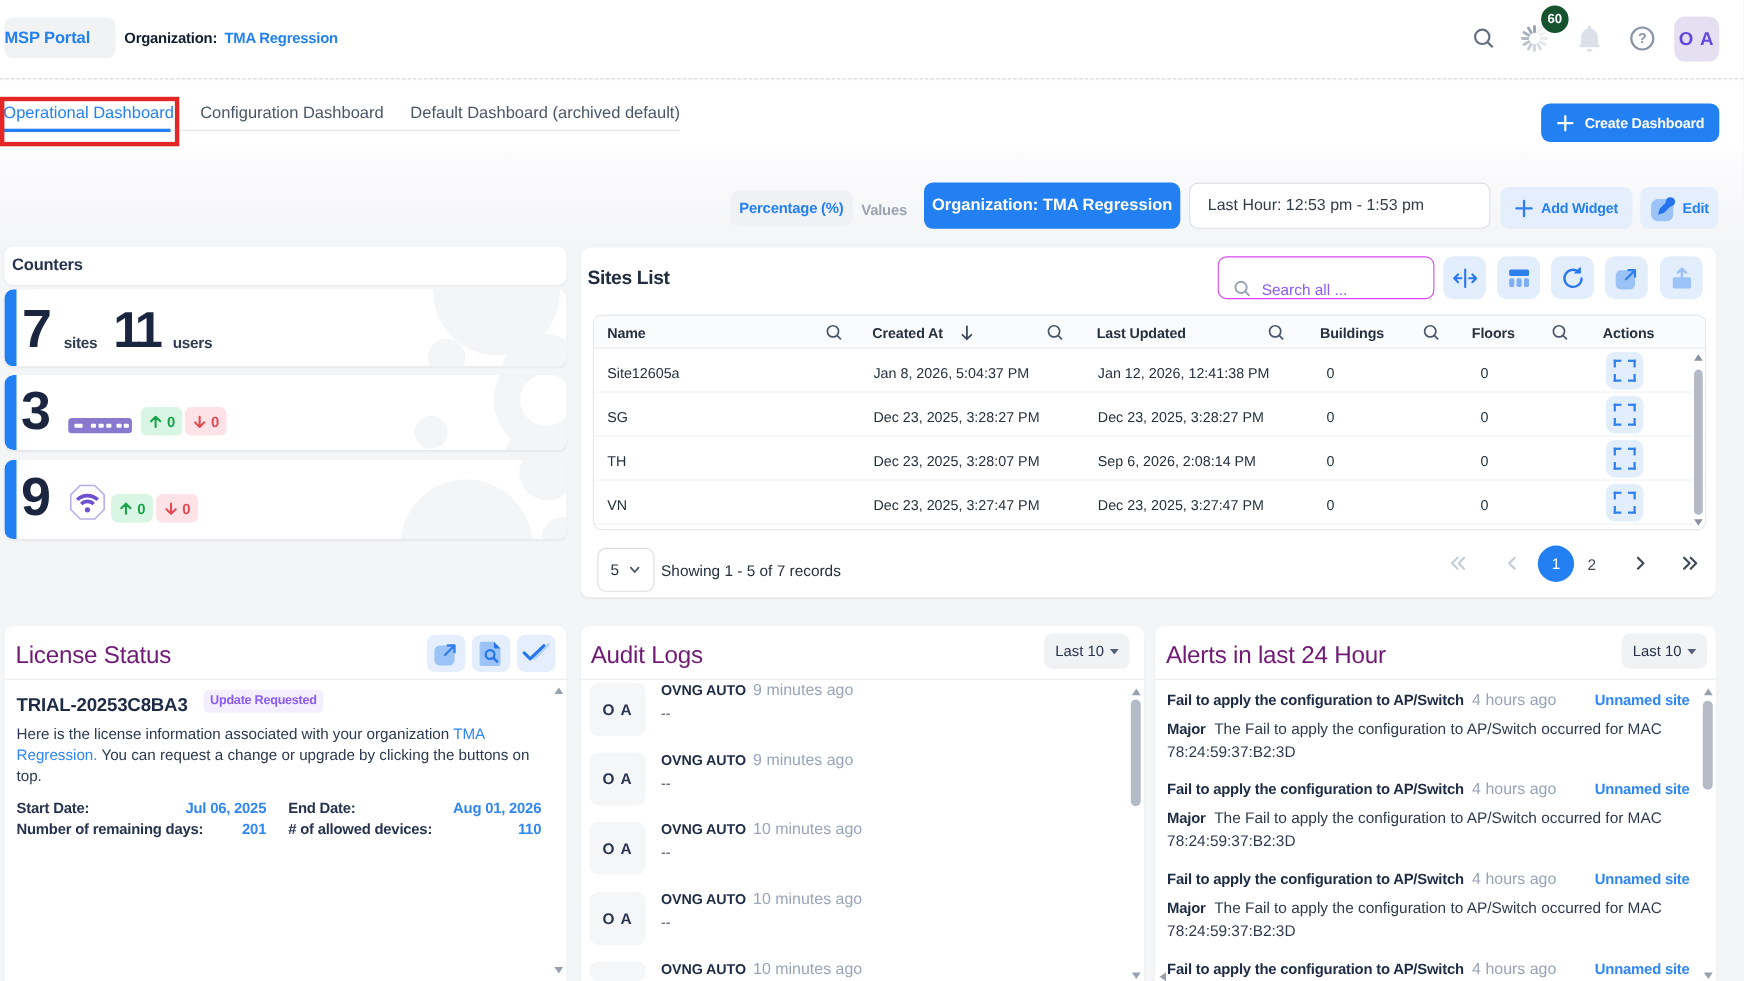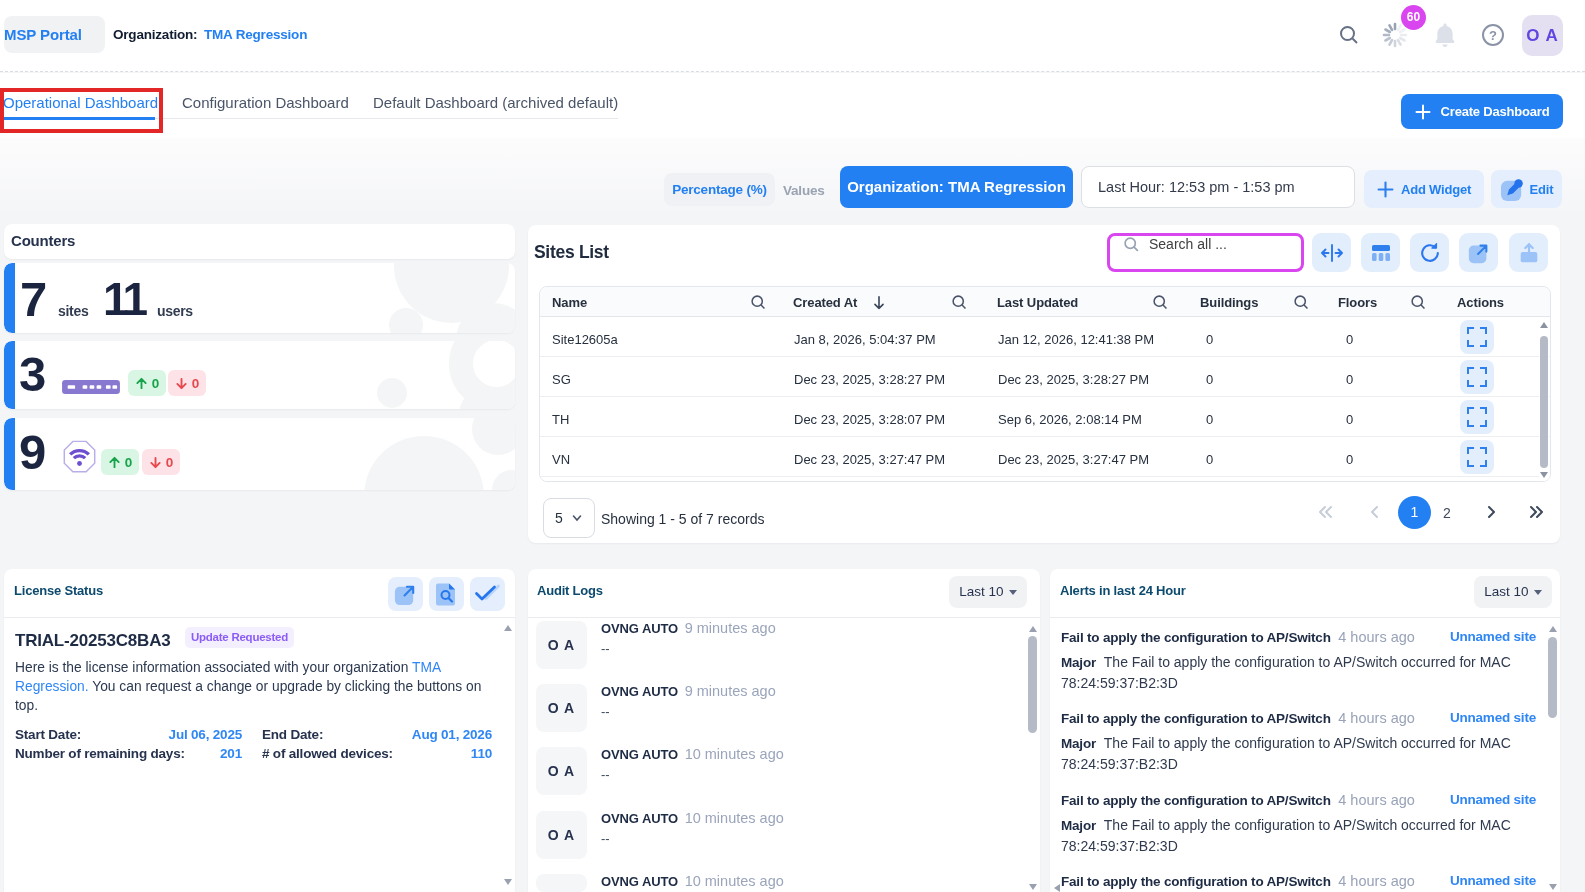--- a/index.html
+++ b/index.html
@@ -42,21 +42,21 @@
 .pill.up { background:#d8f6e3; color:#18a34b; width:38px; }
 .pill.down { background:#fde2e7; color:#e5484d; width:38px; }
 .deco { position:absolute; border-radius:50%; background:#f4f5f6; }
 
 #sites { left:528px; top:225px; width:1032px; height:318px; }
 
 #license { left:4px; top:569px; width:511px; height:323px; border-radius:8px 8px 0 0; }
 #audit { left:528px; top:569px; width:512px; height:323px; border-radius:8px 8px 0 0; }
 #alerts { left:1050px; top:569px; width:510px; height:323px; border-radius:8px 8px 0 0; }
 
-#searchall { position:absolute; left:579px; top:8px; width:197px; height:39px; border:3px solid #d946ef; border-radius:8px; display:flex; align-items:flex-start; gap:9px; padding-left:13px; color:#404040; font-size:14px; }
+#searchall { position:absolute; left:579px; top:8px; width:197px; height:39px; border:1px solid #d946ef; border-radius:8px; display:flex; align-items:flex-end; gap:9px; padding-left:13px; color:#8b5cf6; font-size:14px; }
 .tbtn { position:absolute; top:8px; width:39px; height:39px; background:#e3eefd; border-radius:9px; display:flex; align-items:center; justify-content:center; }
 #stable { position:absolute; left:11px; top:61px; width:1012px; height:196px; border:1px solid #e3e6ea; border-radius:8px; overflow:hidden; }
 #sthead { position:absolute; left:0; top:0; width:100%; height:30px; background:#fafbfc; border-bottom:1px solid #e3e6ea; }
 .th { position:absolute; top:8px; font-size:13px; font-weight:bold; color:#27303f; letter-spacing:-.1px; }
 .thq { position:absolute; top:7px; }
 .str { position:absolute; left:0; width:100%; height:40px; border-bottom:1px solid #eceef1; background:#fff; }
 .str span { position:absolute; top:15px; font-size:13px; color:#27303f; }
 .expbtn { position:absolute; left:920px; top:3px; width:34px; height:34px; background:#e3eefd; border-radius:8px; }
 .expbtn:after { content:""; position:absolute; left:7px; top:7px; width:20px; height:20px;
   background:
@@ -67,21 +67,21 @@
 #svsb { position:absolute; right:1px; top:31px; width:10px; height:164px; background:#fff; }
 .sbarrow { width:0; height:0; border-left:4px solid transparent; border-right:4px solid transparent; position:absolute; left:1px; }
 .sbarrow.up { top:4px; border-bottom:6px solid #8b93a3; }
 .sbarrow.dn { bottom:4px; border-top:6px solid #8b93a3; }
 .sbthumb { position:absolute; left:1px; top:18px; width:8px; height:132px; background:#b4bbc7; border-radius:4px; }
 #pagesel { position:absolute; left:15px; top:273px; width:52px; height:40px; border:1px solid #d9dde3; border-radius:8px; font-size:14px; color:#27303f; display:flex; align-items:center; justify-content:center; gap:8px; }
 #showing { position:absolute; left:73px; top:286px; font-size:14px; color:#27303f; }
 #pager .pgi { position:absolute; top:276px; }
 #pg1 { position:absolute; left:870px; top:271px; width:33px; height:33px; border-radius:50%; background:#2380f2; color:#fff; font-size:14px; text-align:center; line-height:33px; }
 #pg2 { position:absolute; left:912px; top:280px; width:14px; font-size:14px; color:#3f4a5a; text-align:center; }
-.whead { position:absolute; left:10px; top:13.5px; font-size:13px; font-weight:bold; color:#0c4a6e; letter-spacing:-.2px; }
+.whead { position:absolute; left:10px; top:13.5px; font-size:22px; font-weight:normal; color:#701a75; letter-spacing:-.2px; }
 .wdiv { position:absolute; left:0; top:48px; width:100%; height:1px; background:#e9ebee; }
 .last10 { position:absolute; top:6.5px; width:78px; height:32px; background:#f1f2f4; border-radius:8px; font-size:13.5px; color:#27334e; display:flex; align-items:center; justify-content:center; gap:5px; }
 .caret { width:0; height:0; border-left:4px solid transparent; border-right:4px solid transparent; border-top:5px solid #55607a; margin-top:2px; }
 .licbtn { position:absolute; top:8px; width:35px; height:34px; background:#e4eefc; border-radius:8px; display:flex; align-items:center; justify-content:center; }
 .lrow { position:absolute; left:0; width:100%; height:19px; }
 .llab { position:absolute; font-size:13.5px; font-weight:bold; color:#27334e; letter-spacing:-.2px; }
 .lval { position:absolute; font-size:13.5px; font-weight:bold; color:#2f86f5; text-align:right; letter-spacing:-.2px; }
 .tri { position:absolute; width:0; height:0; }
 .tri.up { border-left:4.5px solid transparent; border-right:4.5px solid transparent; border-bottom:6px solid #99a1b0; }
 .tri.dn { border-left:4.5px solid transparent; border-right:4.5px solid transparent; border-top:6px solid #99a1b0; }
@@ -121,21 +121,21 @@
       <line x1="23.53" y1="19.5" x2="19.2" y2="17" opacity=".25"></line>
       <line x1="19.5" y1="23.53" x2="17" y2="19.2" opacity=".35"></line>
       <line x1="14" y1="25" x2="14" y2="20" opacity=".45"></line>
       <line x1="8.5" y1="23.53" x2="11" y2="19.2" opacity=".55"></line>
       <line x1="4.47" y1="19.5" x2="8.8" y2="17" opacity=".65"></line>
       <line x1="3" y1="14" x2="8" y2="14" opacity=".75"></line>
       <line x1="4.47" y1="8.5" x2="8.8" y2="11" opacity=".85"></line>
       <line x1="8.5" y1="4.47" x2="11" y2="8.8" opacity=".95"></line>
     </g>
   </svg>
-  <div class="abs" style="left:1401px;top:5px;width:25px;height:25px;border-radius:50%;background:#d946ef;color:#fff;font-size:12px;font-weight:bold;text-align:center;line-height:25px;">60</div>
+  <div class="abs" style="left:1401px;top:5px;width:25px;height:25px;border-radius:50%;background:#14532d;color:#fff;font-size:12px;font-weight:bold;text-align:center;line-height:25px;">60</div>
 
   <svg class="abs" style="left:1433px;top:22px;" width="24" height="26" viewBox="0 0 24 26" fill="#dce0e9">
       <path d="M12 1.5 c.9 0 1.6 .7 1.6 1.6 v1 c3.6 .8 6 3.8 6 7.5 v5.5 l1.6 2.2 c.5 .7 0 1.7 -.9 1.7 H3.7 c-.9 0 -1.4 -1 -.9 -1.7 l1.6 -2.2 V11.6 c0 -3.7 2.4 -6.7 6 -7.5 v-1 c0 -.9 .7 -1.6 1.6 -1.6 z"></path>
       <path d="M9.5 22.5 h5 a2.5 2.5 0 0 1 -5 0 z"></path>
     </svg>
 
   <svg class="abs" style="left:1481px;top:23px;" width="24" height="24" viewBox="0 0 24 24" fill="none">
       <circle cx="12" cy="12" r="10" stroke="#8a94a6" stroke-width="2"></circle>
       <text x="12" y="16.5" text-anchor="middle" font-size="13" font-weight="bold" fill="#8a94a6" font-family="Liberation Sans">?</text>
     </svg>

